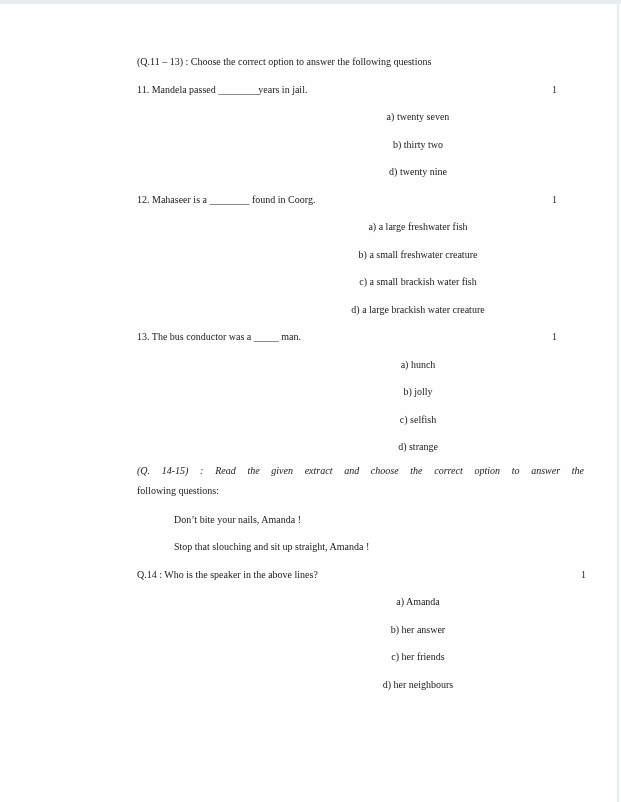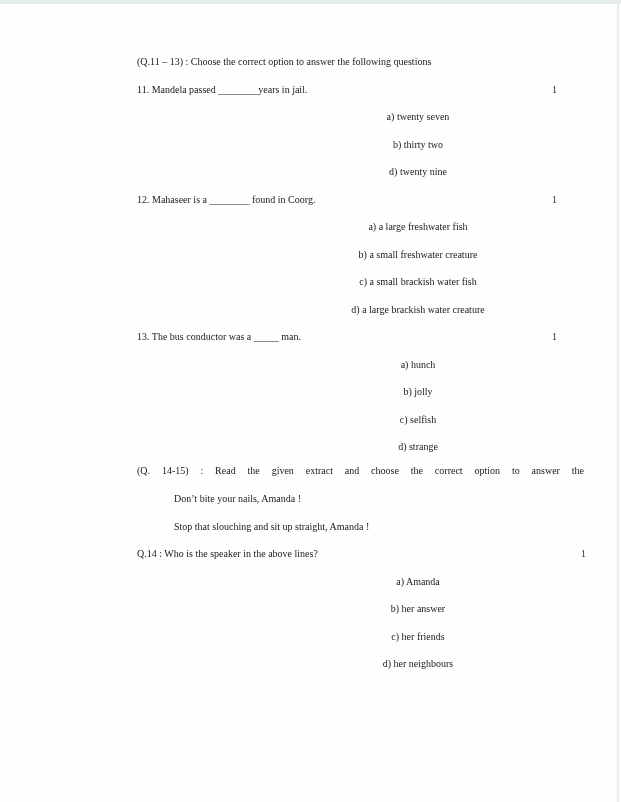--- a/index.html
+++ b/index.html
@@ -61,20 +61,21 @@
   .extract-line {
     padding-left: 37px;
   }
   .para {
     width: 447px;
     line-height: 20.5px;
   }
   .para .j {
     text-align: justify;
     text-align-last: justify;
+    font-style: italic;
   }
   .extract-block {
     margin-top: 4px;
   }
 </style>
 </head>
 <body>
 
 <div class="page">
   <div class="top-strip"></div>
@@ -105,20 +106,21 @@
       <span>13. The bus conductor was a _____ man.</span>
       <span class="marks">1</span>
     </div>
     <div class="line opt">a) hunch</div>
     <div class="line opt">b) jolly</div>
     <div class="line opt">c) selfish</div>
     <div class="line opt">d) strange</div>
 
     <div class="para">
       <div class="j">(Q. 14-15) : Read the given extract and choose the correct option to answer the</div>
+      <div>following questions:</div>
     </div>
 
     <div class="extract-block">
       <div class="line extract-line">Don’t bite your nails, Amanda !</div>
       <div class="line extract-line">Stop that slouching and sit up straight, Amanda !</div>
     </div>
 
     <div class="line qrow">
       <span>Q.14 : Who is the speaker in the above lines?</span>
       <span class="marks marks-14">1</span>

